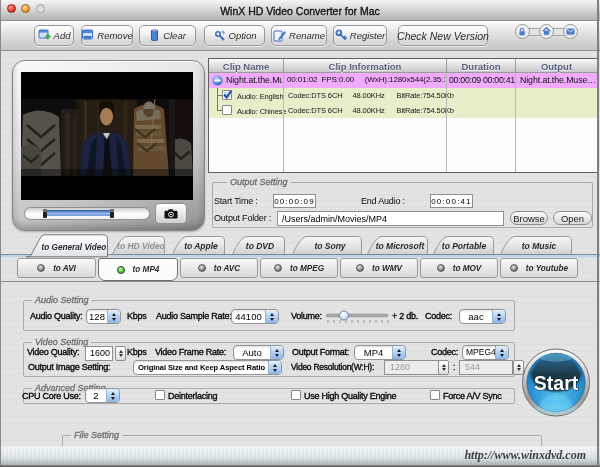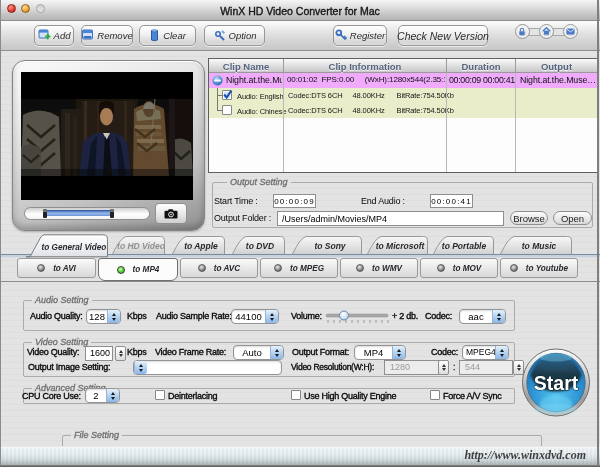--- a/index.html
+++ b/index.html
@@ -132,20 +132,27 @@
       </svg>
     <span>Clear</span>
     </div>
   <div class="abs tbtn" style="left:204px;width:61px;">
     <svg width="13" height="13" viewBox="0 0 13 13">
         <circle cx="5" cy="5" r="2.2" fill="none" stroke="#3a6fc0" stroke-width="1.6"></circle>
         <path d="M7 7 L11 11" stroke="#3a6fc0" stroke-width="2"></path>
         <path d="M9 2 L11.4 4.4" stroke="#7aa4e0" stroke-width="2"></path>
       </svg>
     <span>Option</span>
+    </div>
+  <div class="abs tbtn" style="left:271px;width:56px;">
+    <svg width="13" height="13" viewBox="0 0 13 13">
+        <rect x="1" y="2" width="8" height="10" rx="1" fill="#eef4fc" stroke="#3a6fc0"></rect>
+        <path d="M11.5 2.5 L6.5 8.5 L5.5 10.8 L7.8 9.6 L12.6 3.8 Z" fill="#4a84d8" stroke="#24509a" stroke-width=".5"></path>
+      </svg>
+    <span>Rename</span>
     </div>
   <div class="abs tbtn" style="left:333px;width:54px;">
     <svg width="12" height="13" viewBox="0 0 12 13">
         <circle cx="3.8" cy="3.8" r="2.4" fill="none" stroke="#3a6fc0" stroke-width="1.9"></circle>
         <path d="M5.6 5.6 L10.6 10.6 M8.6 8.6 L10.2 7 M10 10 L11.6 8.4" stroke="#3a6fc0" stroke-width="1.6"></path>
       </svg>
     <span>Register</span>
     </div>
   <div class="abs tbtn" style="left:398px;width:90px;font-size:10.5px;">
       <span>Check New Version</span>
@@ -453,20 +460,21 @@
 <div class="abs lbl" style="left:431px;top:347px;">Codec:</div>
 <div class="abs stepper" style="left:462px;top:345px;width:47px;">
     <span class="val" style="font-size:8.5px;padding-left:3px;">MPEG4</span>
     <span class="arr">
       <i class="up"></i>
       <i class="dn"></i>
     </span>
   </div>
 <div class="abs lbl" style="left:28px;top:362px;">Output Image Setting:</div>
 <div class="abs stepper" style="left:133px;top:360px;width:149px;">
+    <span class="val" style="font-size:7.6px;font-weight:bold;padding:2px 0 0 4px;letter-spacing:-.1px;text-align:left;">Original Size and Keep Aspect Ratio</span>
     <span class="arr">
       <i class="up"></i>
       <i class="dn"></i>
     </span>
   </div>
 <div class="abs lbl" style="left:291px;top:362px;font-size:8.5px;">Video Resolution(W:H):</div>
 <div class="abs box" style="left:384px;top:360px;width:64px;height:15px;text-align:left;padding:1px 0 0 5px;color:#9a9a9a;background:#ececec;">1280</div>
 <div class="abs mini" style="left:438px;top:360px;">
     <i class="up"></i>
     <i class="dn"></i>

